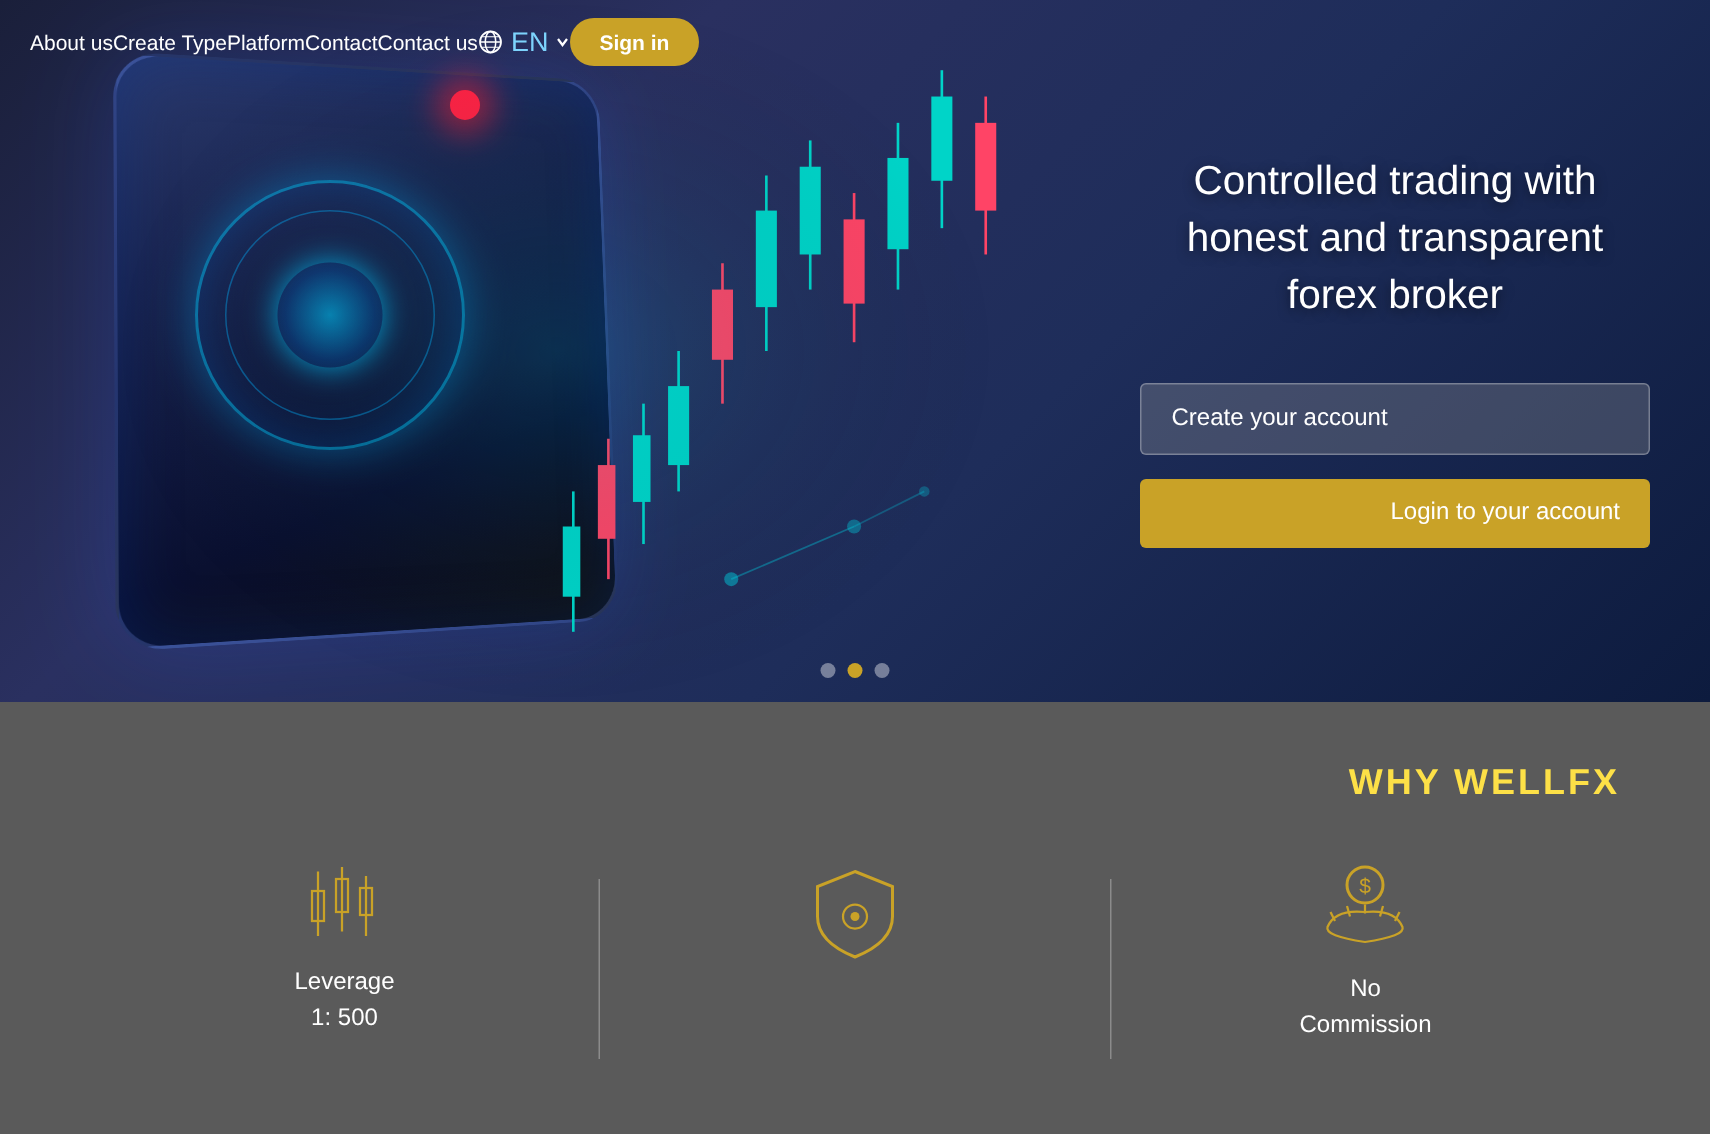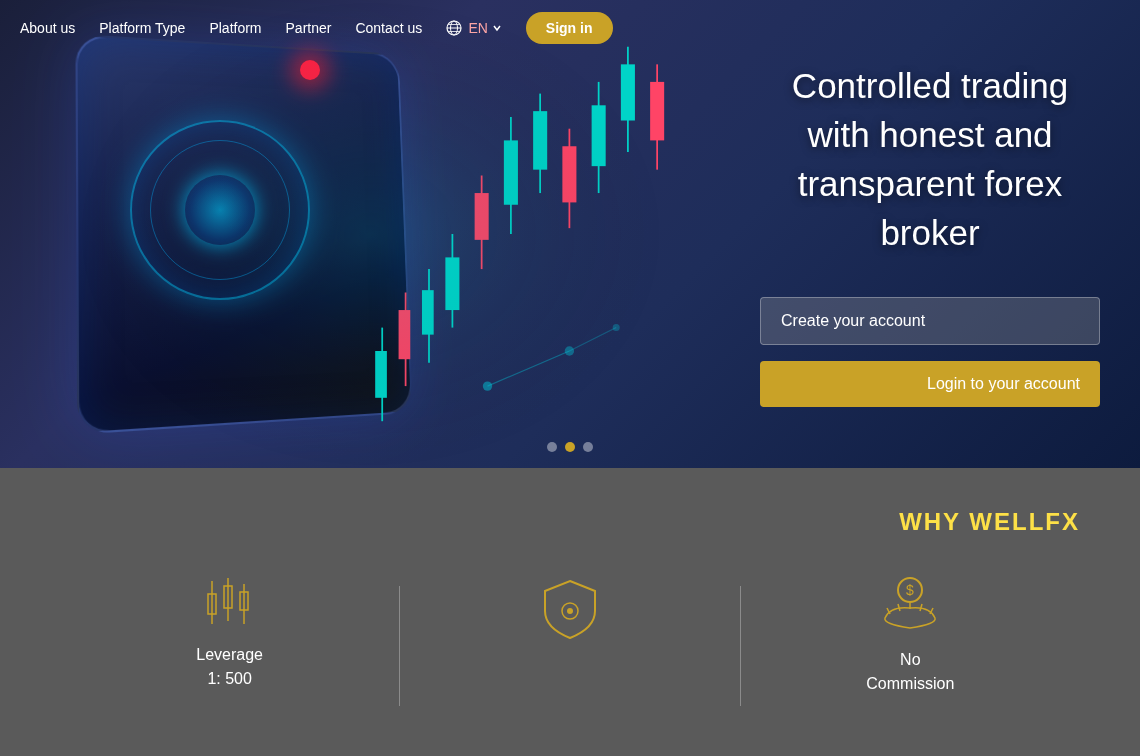--- a/index.html
+++ b/index.html
@@ -21,34 +21,33 @@
       display: flex;
       align-items: center;
     }
     .nav-logo-icon {
       width: 40px; height: 32px;
       margin-right: 4px;
     }
     .nav-links {
       display: flex;
       align-items: center;
-      gap: 24px;
     }
     .nav-link {
       color: #fff;
       text-decoration: none;
       font-size: 14px;
       cursor: pointer;
       white-space: nowrap;
     }
     .nav-lang {
       display: flex;
       align-items: center;
-      color: #fca5a5;
-      font-size: 14px;
+      color: #7dd3fc;
+      font-size: 18px;
       cursor: pointer;
       gap: 4px;
     }
     .nav-signin {
       background: #c9a227;
       color: #fff;
       border: none;
       padding: 8px 20px;
       font-size: 14px;
       border-radius: 16px;
@@ -140,21 +139,21 @@
     .hero-content {
       position: absolute;
       right: 40px;
       top: 50%;
       transform: translateY(-50%);
       text-align: center;
       width: 340px;
     }
     .hero-title {
       color: #fff;
-      font-size: 35px;
+      font-size: 27px;
       font-weight: 400;
       line-height: 1.4;
       margin-bottom: 40px;
       text-shadow: 0 2px 8px rgba(0,0,0,0.5);
     }
     .btn-create {
       display: block;
       width: 100%;
       padding: 14px 20px;
       background: rgba(160,160,160,0.3);
@@ -247,23 +246,23 @@
     
     .globe-svg { display: inline-block; vertical-align: middle; margin-right: 2px; }
   </style>
 </head>
 <body>
 
 <div style="position:relative; width:1140px;">
   <nav class="navbar">
     <div class="nav-links">
       <a class="nav-link">About us</a>
-      <a class="nav-link">Platform Type</a>
+      <a class="nav-link">Create Type</a>
       <a class="nav-link">Platform</a>
-      <a class="nav-link">Partner</a>
+      <a class="nav-link">Contact</a>
       <a class="nav-link">Contact us</a>
       <div class="nav-lang">
         <svg class="globe-svg" width="16" height="16" viewBox="0 0 16 16">
           <circle cx="8" cy="8" r="7" stroke="#fff" stroke-width="1.2" fill="none"></circle>
           <ellipse cx="8" cy="8" rx="3.5" ry="7" stroke="#fff" stroke-width="1" fill="none"></ellipse>
           <line x1="1" y1="8" x2="15" y2="8" stroke="#fff" stroke-width="1"></line>
           <line x1="2.5" y1="4.5" x2="13.5" y2="4.5" stroke="#fff" stroke-width="0.8"></line>
           <line x1="2.5" y1="11.5" x2="13.5" y2="11.5" stroke="#fff" stroke-width="0.8"></line>
         </svg>
         <span>EN</span>

